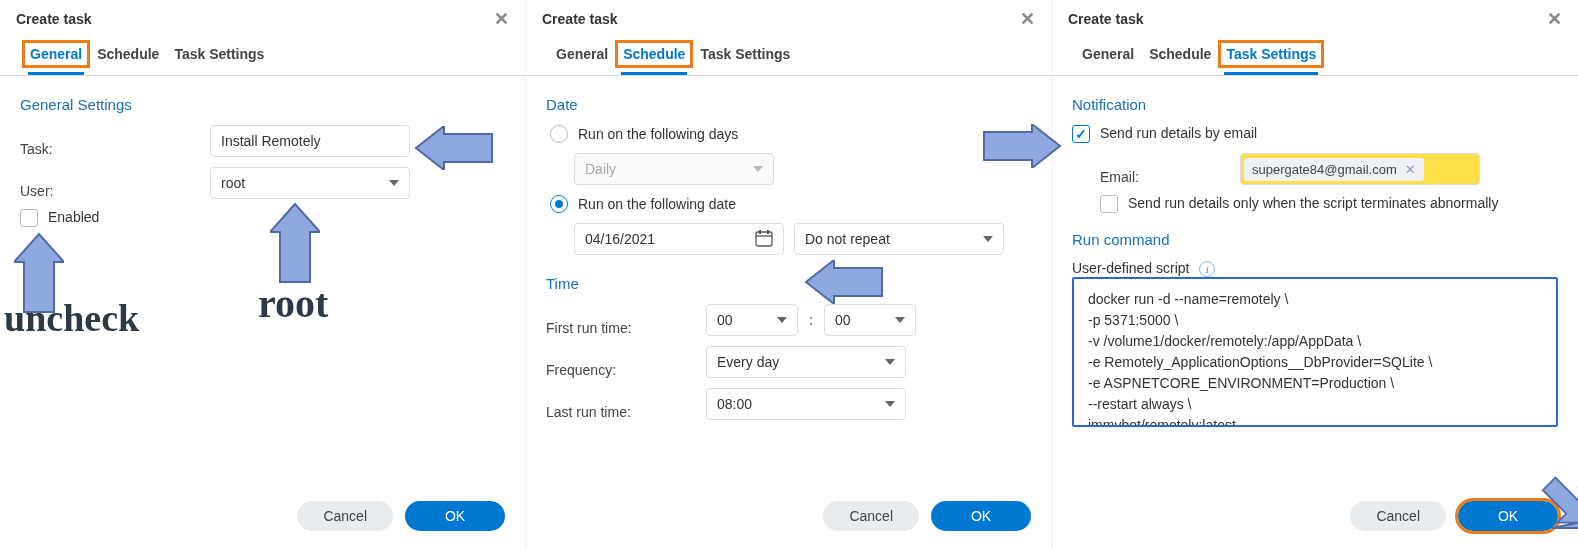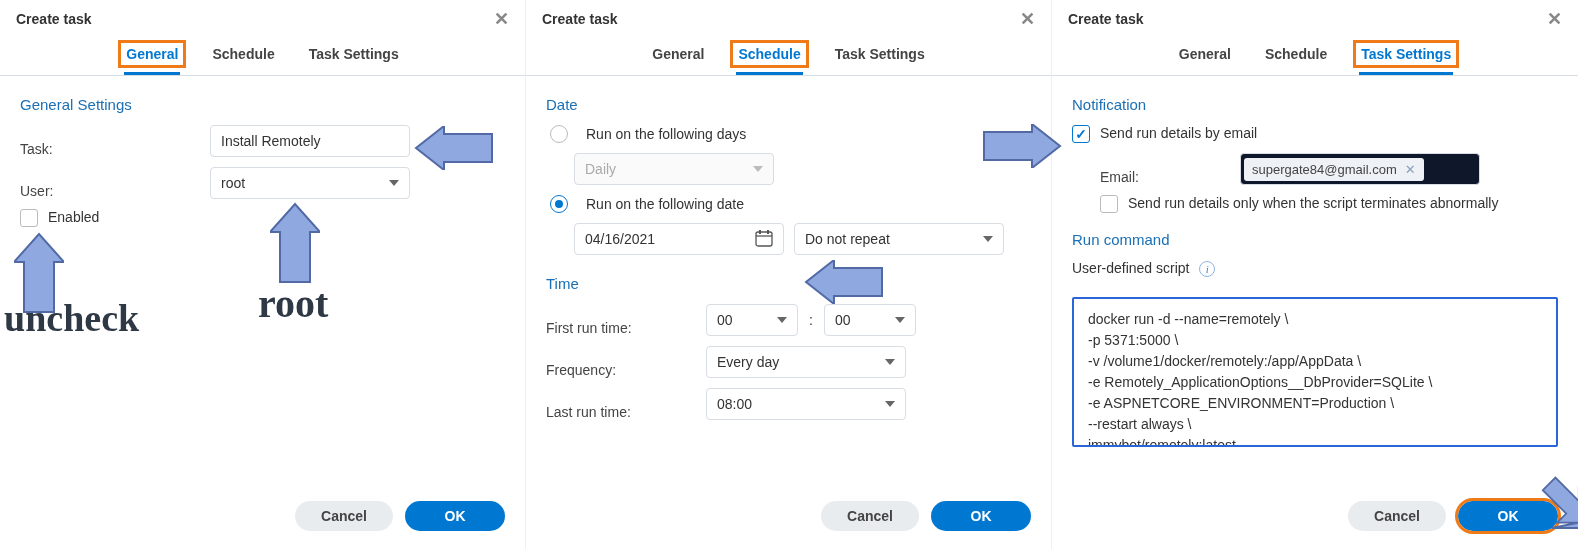--- a/index.html
+++ b/index.html
@@ -32,23 +32,22 @@
     display:flex;flex-direction:column;
   }
   .pane:last-child{border-right:none;}
   .titlebar{
     display:flex;align-items:center;justify-content:space-between;
     padding:10px 16px 6px;
     font-weight:600;
   }
   .close-x{font-size:18px;color:#888;cursor:pointer;line-height:1;}
   .tabs{
-    display:flex;gap:30px;padding:4px 28px 0;
+    display:flex;gap:11px;padding:4px 28px 0;
     border-bottom:1px solid var(--border);
-    justify-content:center;
   }
   .tab{
     padding:8px 2px 10px;
     font-weight:600;
     color:#444;
     cursor:pointer;
     border-bottom:3px solid transparent;
     position:relative;
   }
   .tab.active{color:var(--syn-blue);border-bottom-color:var(--syn-blue);}
@@ -69,51 +68,51 @@
   .select.disabled{color:#aaa;background:#fafafa;pointer-events:none;}
   .caret{margin-left:6px;}
   .caret svg{display:block;}
   .chk{display:flex;align-items:flex-start;gap:10px;margin:10px 0;}
   .chk .box{
     width:18px;height:18px;border:1px solid #bbb;border-radius:3px;background:#fff;
     display:flex;align-items:center;justify-content:center;flex:0 0 auto;
   }
   .chk .box.checked{border-color:var(--syn-blue);color:var(--syn-blue);}
   .chk .box.checked::before{content:"✓";font-size:14px;font-weight:700;}
-  .radio{display:flex;align-items:center;gap:18px;margin:10px 0 10px 4px;}
+  .radio{display:flex;align-items:center;gap:10px;margin:10px 0 10px 4px;}
   .radio .dot{
     width:18px;height:18px;border:1px solid #bbb;border-radius:50%;background:#fff;
     display:flex;align-items:center;justify-content:center;flex:0 0 auto;
   }
   .radio .dot.on{border-color:var(--syn-blue);}
   .radio .dot.on::before{content:"";width:8px;height:8px;border-radius:50%;background:var(--syn-blue);}
   .indent{margin-left:28px;}
   .footer{
     padding:12px 20px 18px;display:flex;justify-content:flex-end;gap:12px;
   }
   .btn{
-    height:30px;border-radius:15px;border:none;padding:0 26px;font:inherit;font-weight:700;cursor:pointer;
+    height:30px;border-radius:15px;border:none;padding:0 26px;font:inherit;font-weight:400;cursor:pointer;
   }
   .btn.cancel{background:#e9ecef;color:#444;}
   .btn.ok{background:var(--syn-blue);color:#fff;min-width:100px;}
   .btn.ok.boxed{outline:3px solid var(--orange);outline-offset:0;}
   .time-pair{display:flex;align-items:center;gap:8px;}
   .time-pair .select{width:92px;gap:14px;}
   .time-colon{width:10px;text-align:center;}
   .email-chip{
-    height:32px;border:1px solid var(--border);border-radius:4px;background:#0f172a;
+    height:32px;border:1px solid var(--border);border-radius:4px;background:#fde047;
     display:flex;align-items:center;padding:3px;width:240px;
   }
   .chip{
     background:#eef2f7;border-radius:3px;padding:4px 8px;color:#444;display:flex;align-items:center;gap:8px;font-size:13px;
   }
   .chip .x{color:#8aa0bd;cursor:pointer;}
   .script-box{
     border:2px solid #2b66d9;border-radius:2px;padding:10px 14px;
-    font-family:inherit;white-space:pre;line-height:1.5;margin-top:20px;
+    font-family:inherit;white-space:pre;line-height:1.5;margin-top:0;
     height:150px;overflow:auto;
   }
   .info-i{
     display:inline-flex;width:16px;height:16px;border-radius:50%;
     border:1px solid #8fb4e4;color:#4a7cc2;align-items:center;justify-content:center;
     font-style:italic;font-family:Georgia,serif;font-size:11px;margin-left:6px;
   }
   
   .arrow{position:absolute;pointer-events:none;}
   .hand-label{

